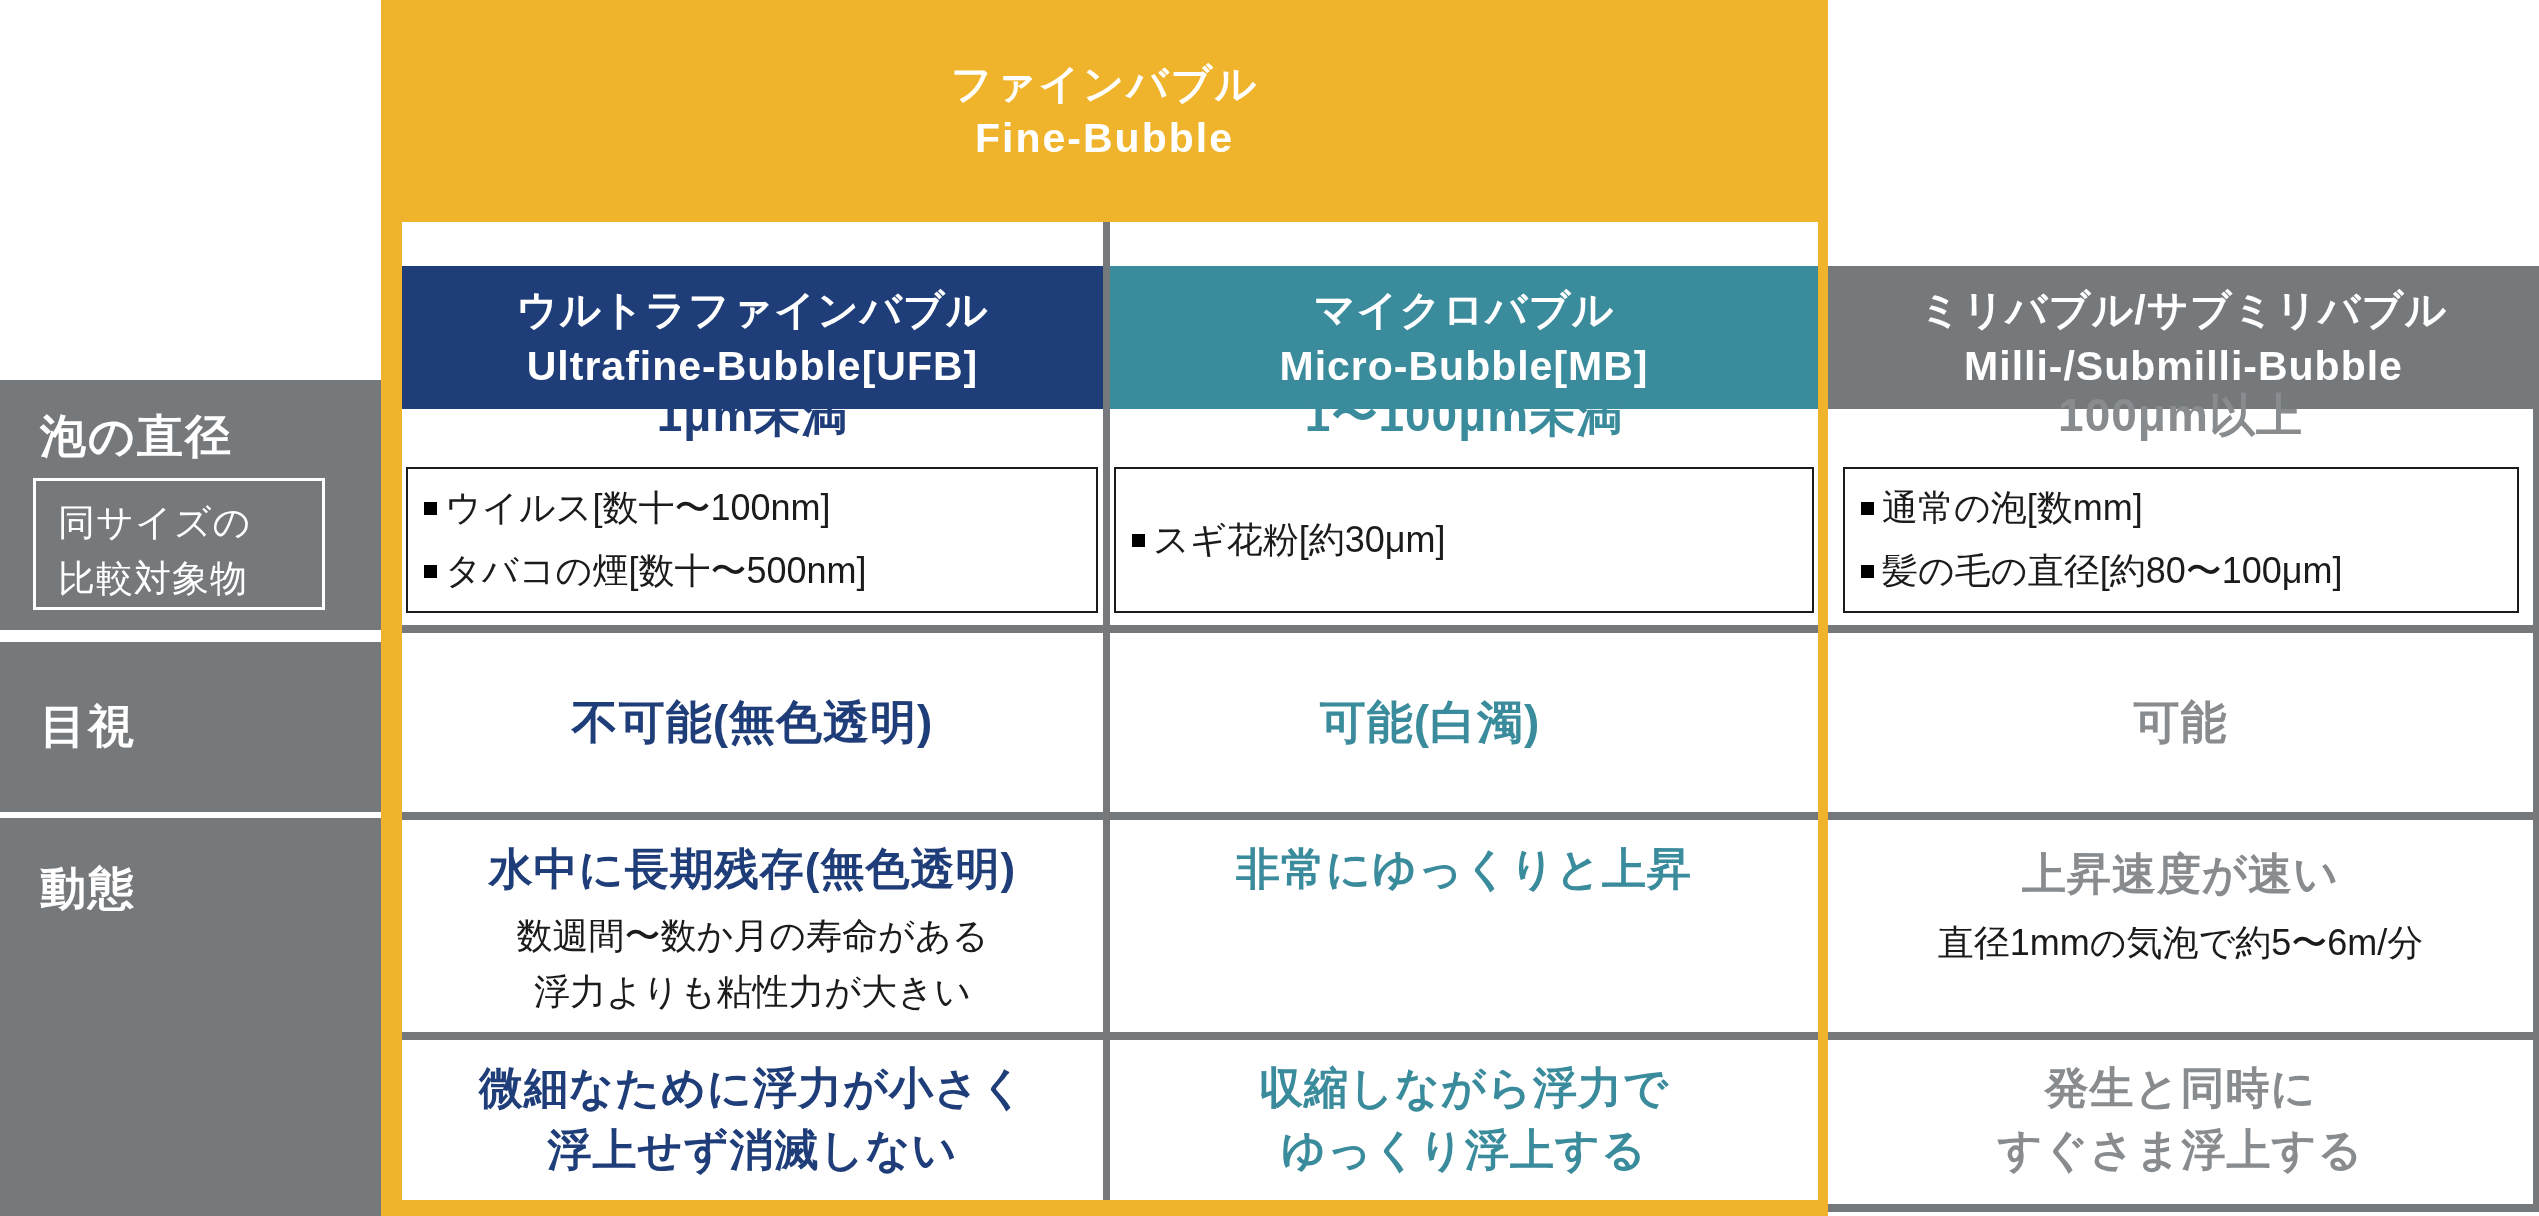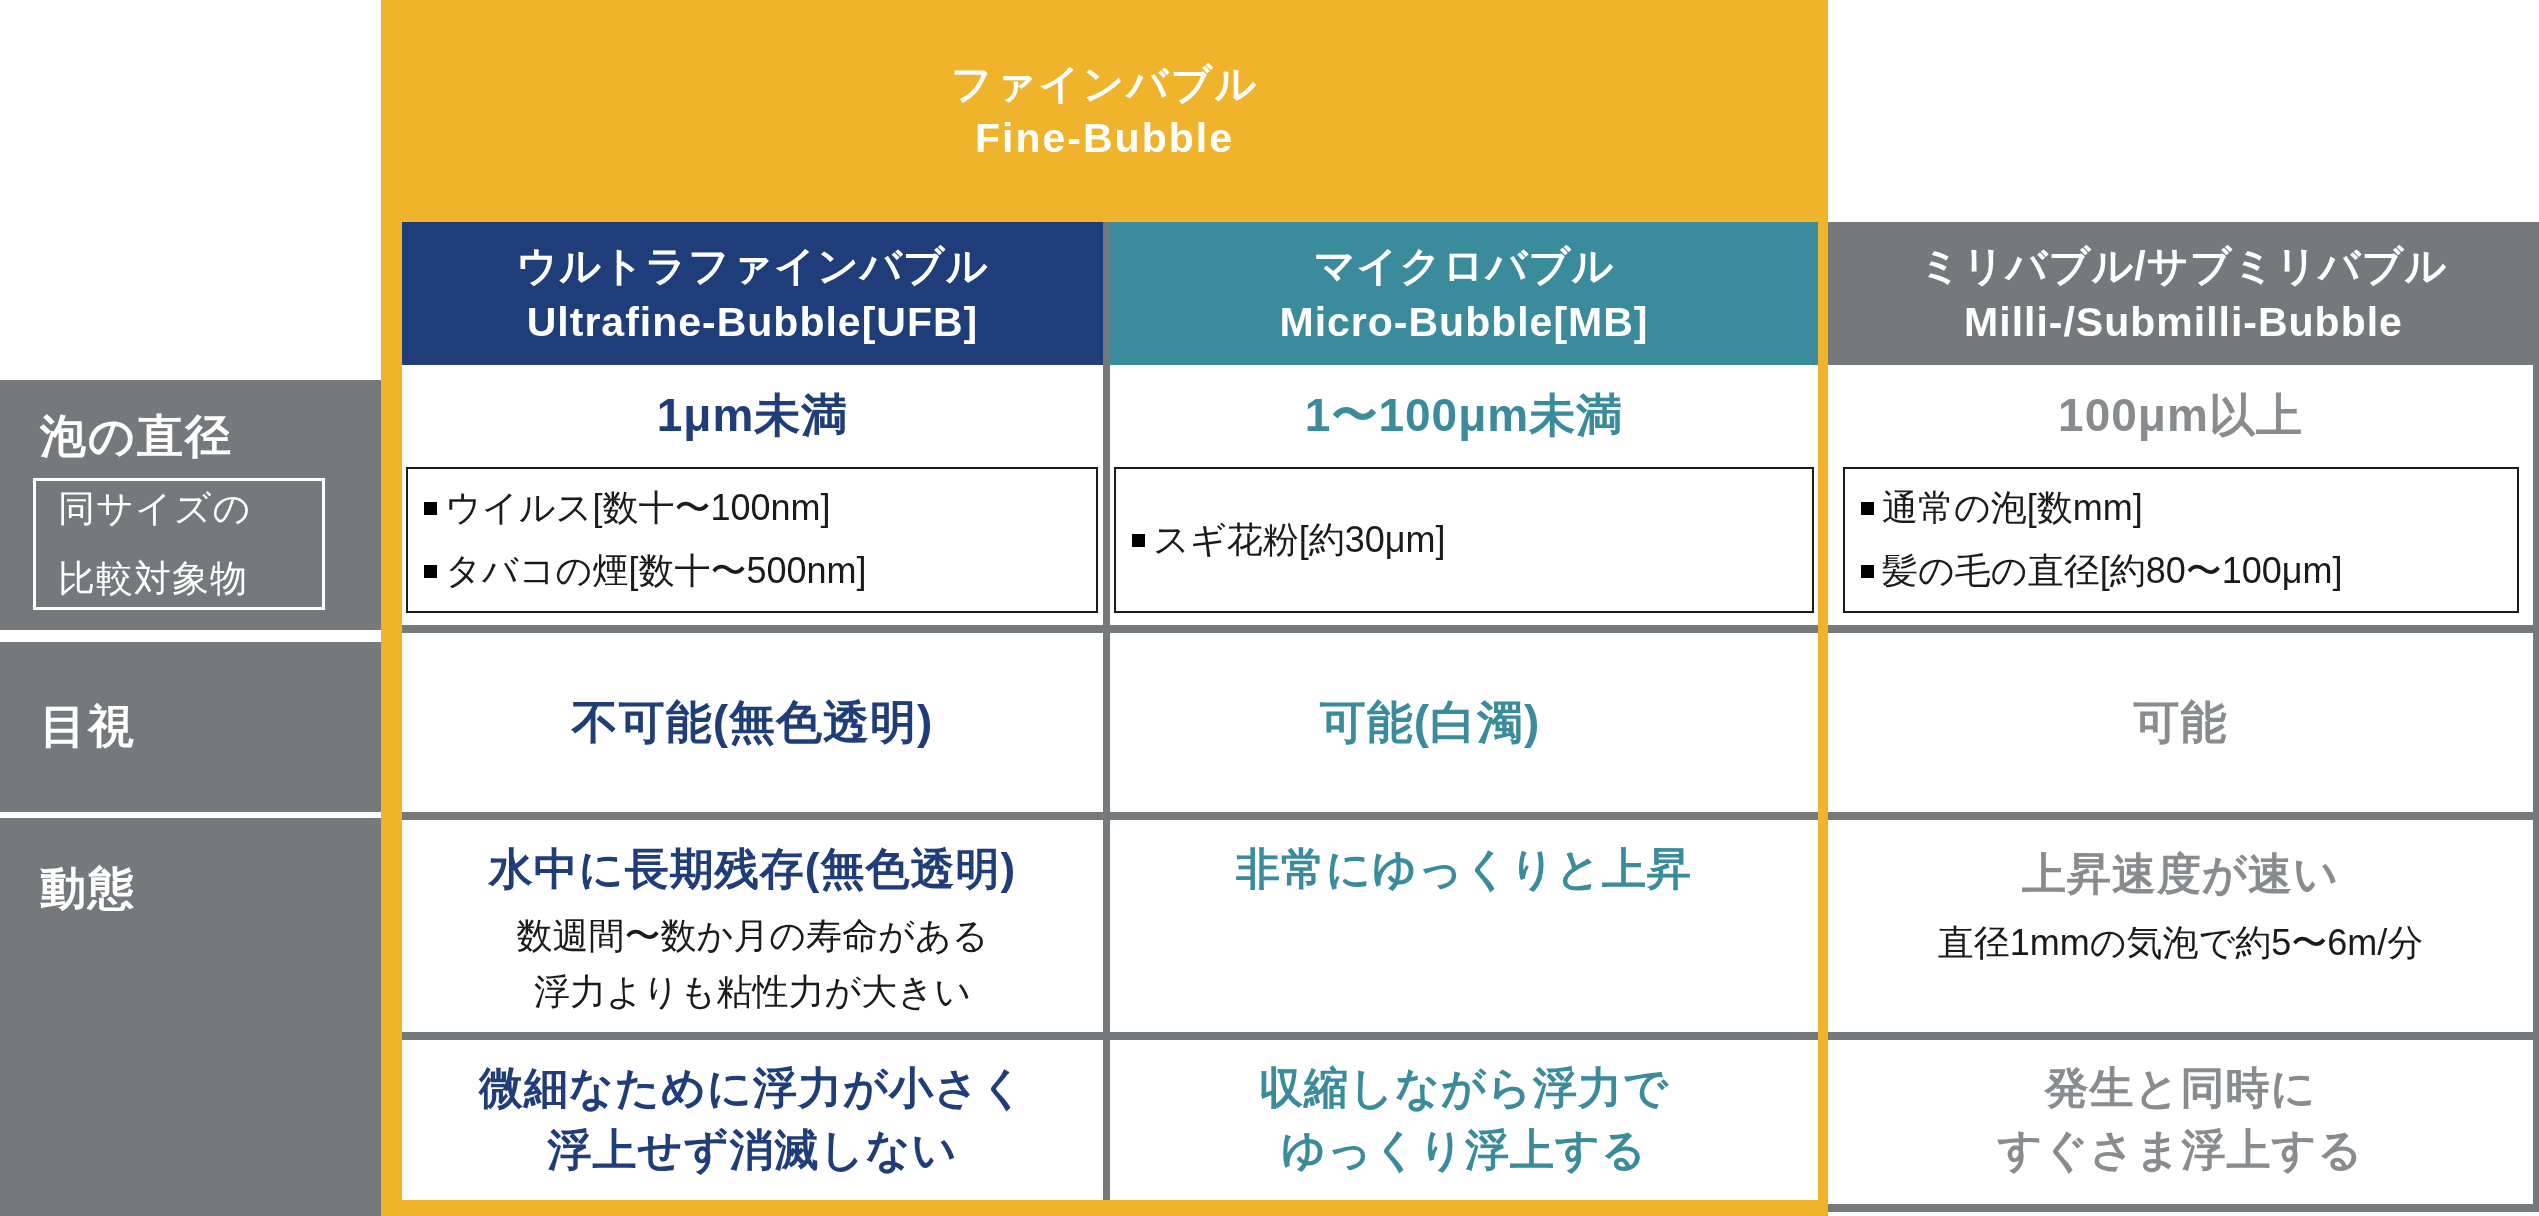--- a/index.html
+++ b/index.html
@@ -7,27 +7,27 @@
     position:relative;width:2539px;height:1216px;background:#fff;overflow:hidden;
     font-family:"Liberation Sans", sans-serif;
     --yellow:#F0B42C; --navy:#1F3E79; --teal:#3A8B9B; --gray:#75797C;
     --grayText:#888C8F; --ink:#1B1B1B;
   }
   .abs{position:absolute;}
   .flexc{display:flex;flex-direction:column;align-items:center;justify-content:center;}
   .band{background:var(--yellow);color:#fff;font-weight:700;font-size:41px;line-height:54px;letter-spacing:2px;text-align:center;}
   .ystrip{background:var(--yellow);}
   .gstrip{background:var(--gray);}
-  .hdr{color:#fff;font-weight:700;font-size:41px;line-height:56px;letter-spacing:1px;text-align:center;}
+  .hdr{color:#fff;font-weight:700;font-size:41px;line-height:56px;letter-spacing:1px;text-align:center;margin-top:44px;}
   .hdr-ufb{background:var(--navy);}
   .hdr-mb{background:var(--teal);}
   .hdr-milli{background:var(--gray);}
   .rowhdr{background:var(--gray);color:#fff;}
   .rowhdr .lbl{font-weight:700;font-size:46px;letter-spacing:2px;}
-  .cmpbox{border:3px solid #fff;box-sizing:border-box;display:flex;flex-direction:column;justify-content:space-between;
+  .cmpbox{border:3px solid #fff;box-sizing:border-box;display:flex;flex-direction:column;justify-content:flex-end;
           font-size:37px;line-height:56px;letter-spacing:1px;font-weight:400;padding-left:22px;}
   .val{font-weight:700;font-size:46px;letter-spacing:1px;text-align:center;}
   .navyT{color:var(--navy);} .tealT{color:var(--teal);} .grayT{color:var(--grayText);}
   .bbox{border:2px solid var(--ink);box-sizing:border-box;background:#fff;display:flex;flex-direction:column;
         justify-content:space-evenly;padding-left:16px;}
   .bline{display:flex;align-items:center;color:var(--ink);font-size:36px;}
   .bullet{width:13px;height:13px;background:#000;display:inline-block;margin-right:8px;flex:0 0 auto;}
   .headline{font-weight:700;font-size:44px;letter-spacing:1px;text-align:center;}
   .detail{color:var(--ink);font-size:36px;line-height:56px;text-align:center;}
   .sumline{font-weight:700;font-size:44px;line-height:62px;letter-spacing:1px;text-align:center;}

